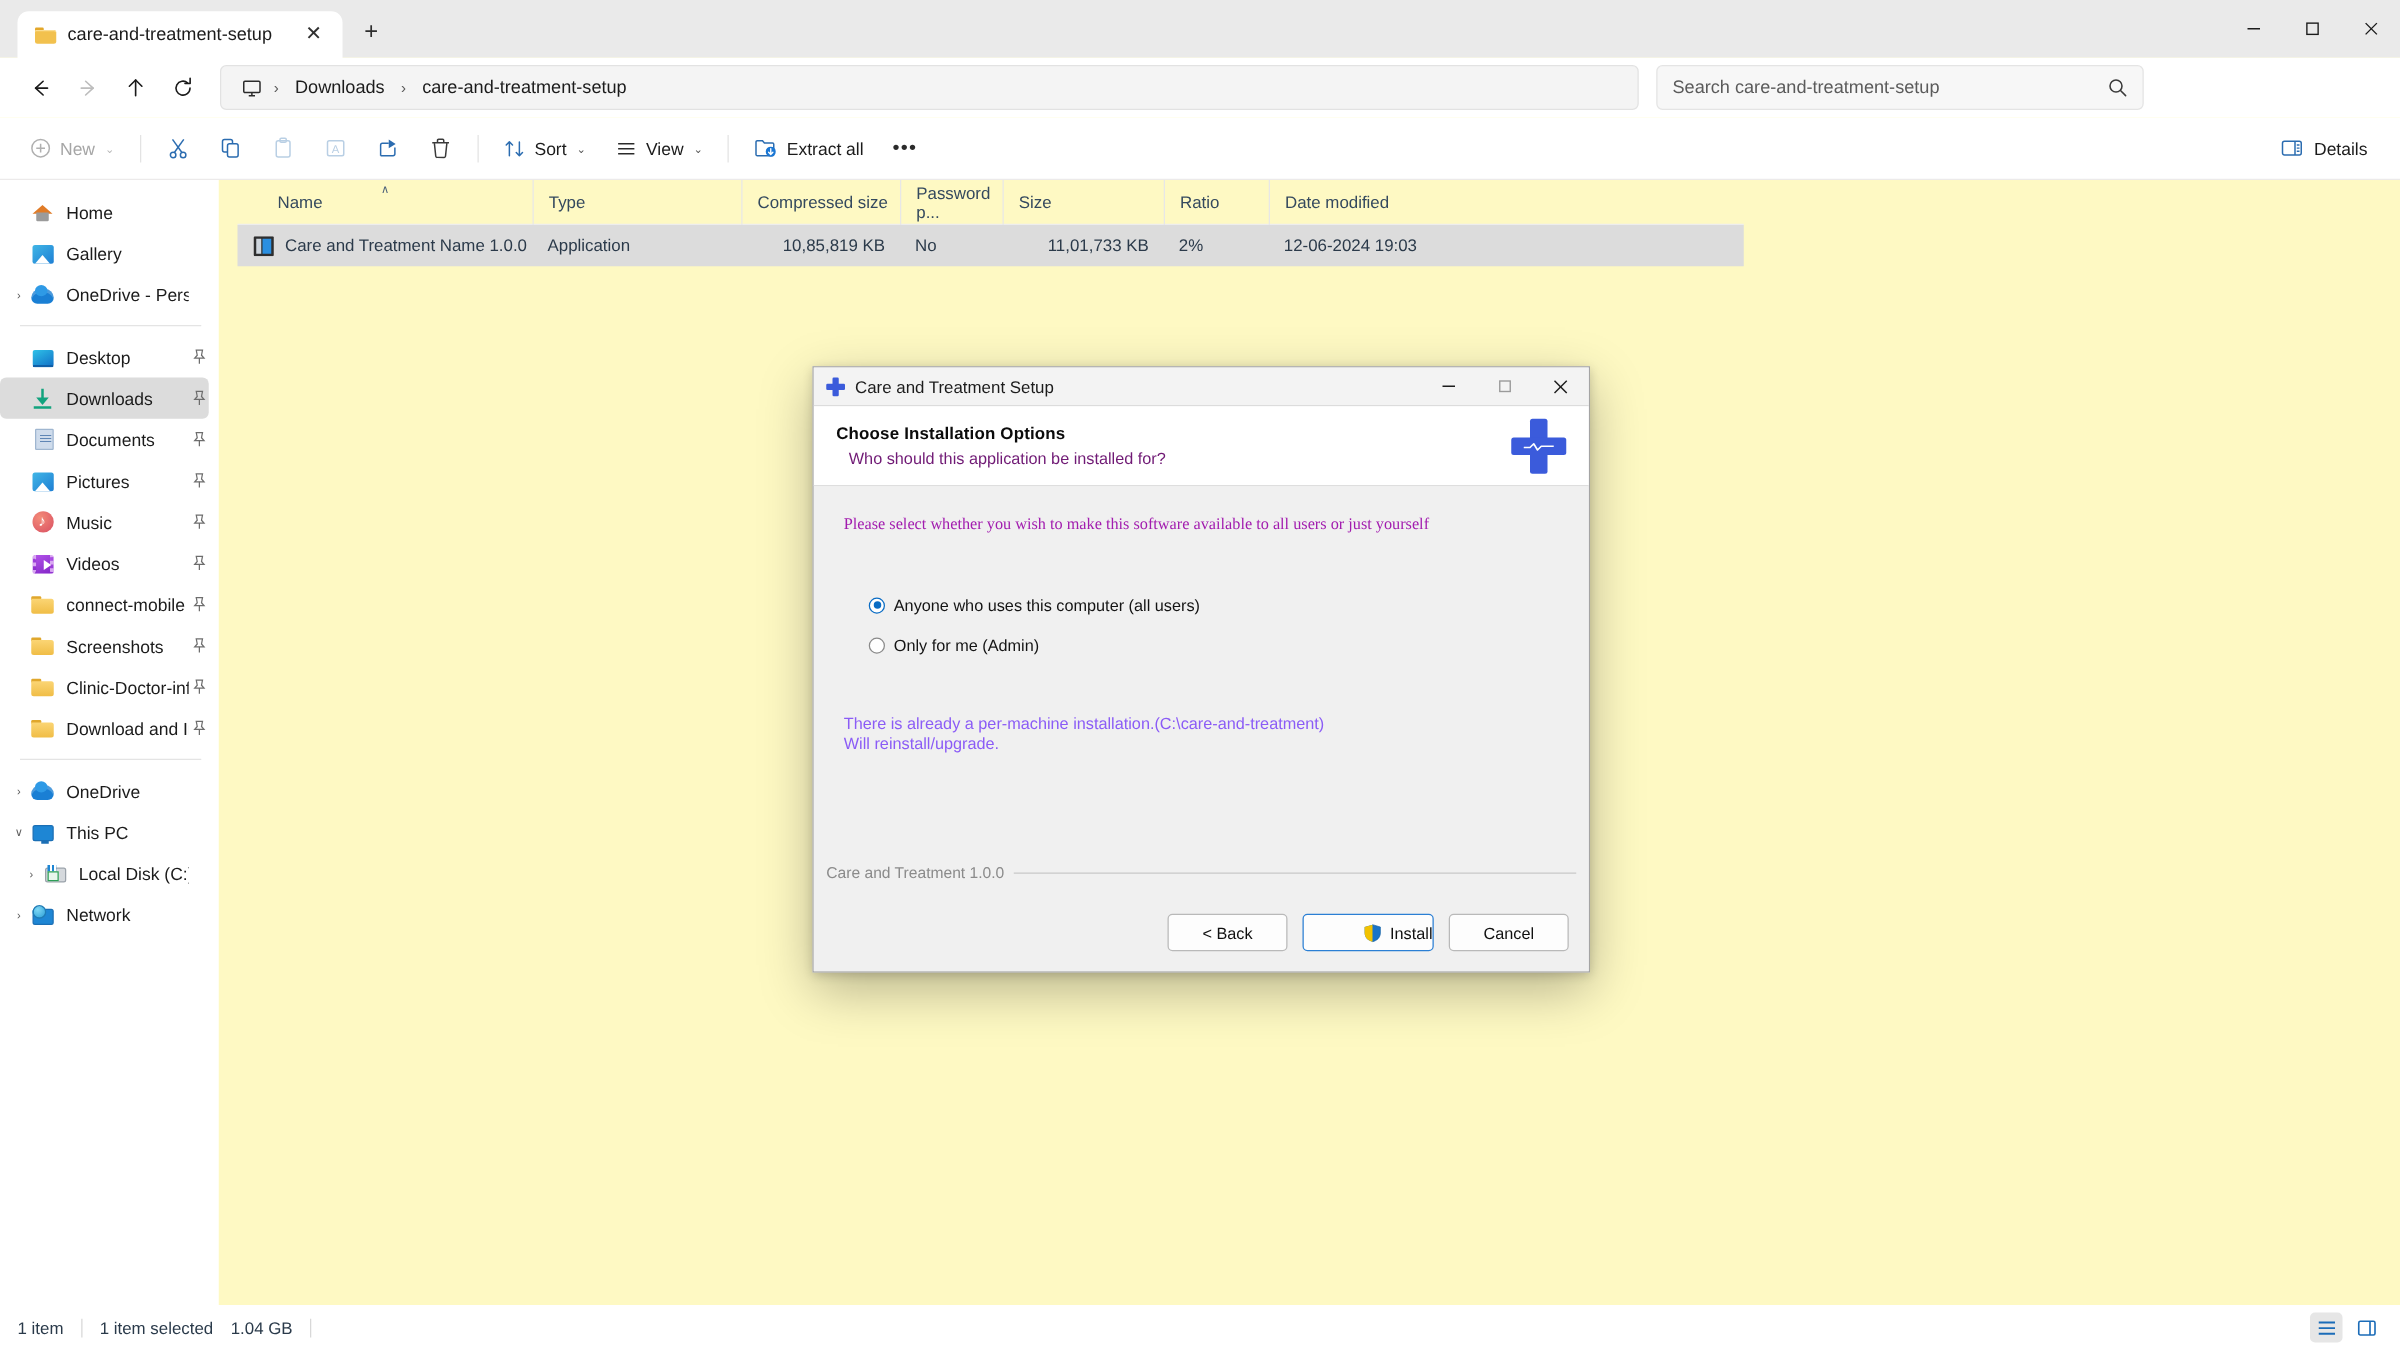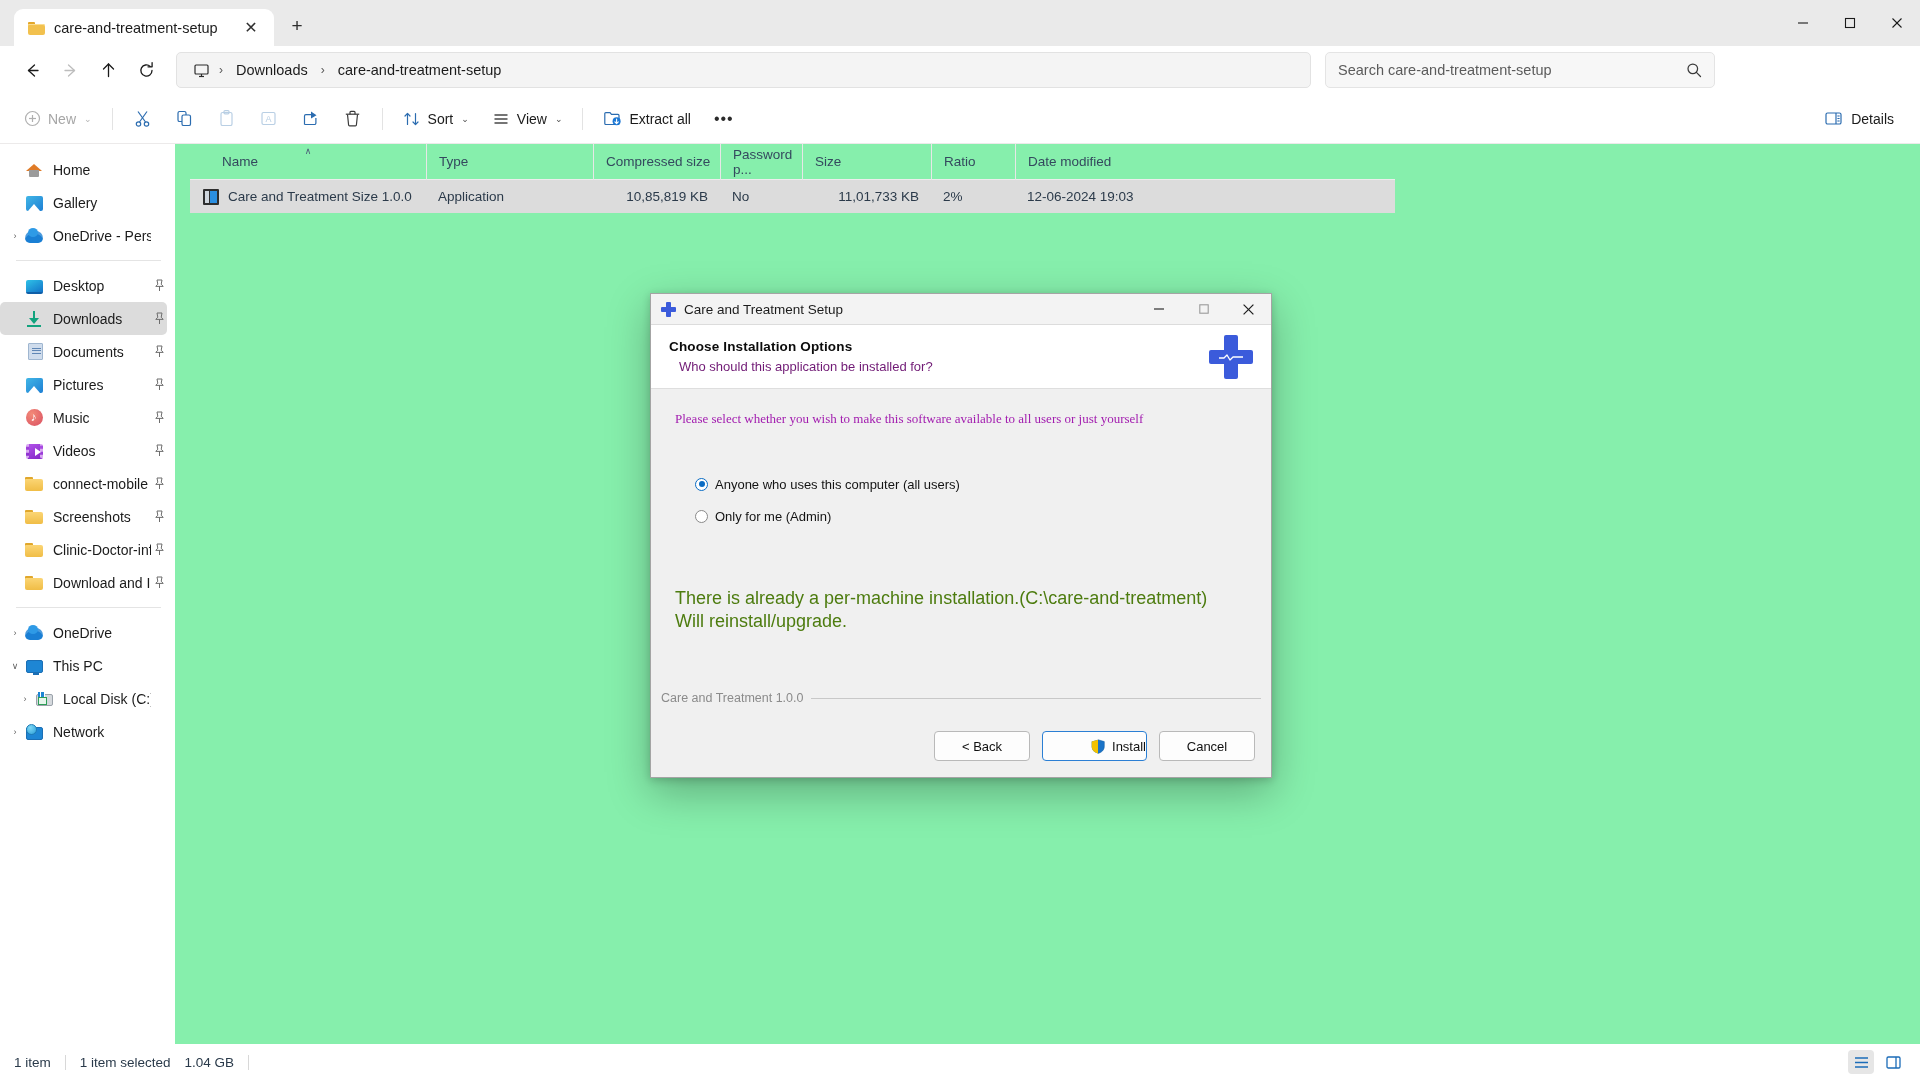--- a/index.html
+++ b/index.html
@@ -7,21 +7,21 @@
     width: 1920px; height: 1080px;
     font-family: "Liberation Sans", sans-serif;
     background: #ffffff;
     overflow: hidden;
     -webkit-font-smoothing: antialiased;
   }
 
   
   #explorer-window {
     position: absolute; inset: 0;
-    background: #86efac;
+    background: #fef9c3;
     display: flex; flex-direction: column;
   }
 
   
   .titlebar {
     height: 46px; background: #eaeaea;
     display: flex; align-items: flex-end;
     position: relative; flex: 0 0 auto;
   }
   .tabstrip { display: flex; align-items: flex-end; padding-left: 14px; height: 100%; }
@@ -350,21 +350,21 @@
   .radio {
     width: 13px; height: 13px; border-radius: 50%; flex: 0 0 13px;
     border: 1px solid #8a8a8a; background: #ffffff; position: relative;
   }
   .radio.checked { border: 1px solid #0a6cc4; }
   .radio.checked::after {
     content: ""; position: absolute; left: 2.5px; top: 2.5px;
     width: 6px; height: 6px; border-radius: 50%; background: #0a6cc4;
   }
   .radio-label { font-size: 13px; color: #141414; }
-  .notice { margin-top: 58px; font-size: 18px; color: #4d7c0f; line-height: 1.25; }
+  .notice { margin-top: 42px; font-size: 13px; color: #8b5cf6; line-height: 1.25; }
 
   .dlg-footer-line {
     position: absolute; left: 0; right: 0; bottom: 0;
     height: 34px; display: flex; align-items: center; padding: 0 10px; gap: 8px;
   }
   .footer-version { font-size: 12.5px; color: #8b8b8b; white-space: nowrap; }
   .footer-rule { flex: 1 1 auto; height: 1px; background: #c8c8c8; }
   .dlg-buttons {
     flex: 0 0 auto; height: 62px; display: flex; align-items: center;
     justify-content: flex-end; gap: 12px; padding-right: 16px; background: #f0f0f0;
@@ -781,21 +781,21 @@
             <span>Ratio</span>
           </div>
           <div class="ch" style="width: 200px;">
             <span>Date modified</span>
           </div>
         </div>
       <div id="filerows-root">
           <div class="filerow">
             <div class="cell name" style="width: 236px;">
               <span class="app-icon"></span>
-              <span>Care and Treatment Size 1.0.0</span>
+              <span>Care and Treatment Name 1.0.0</span>
             </div>
             <div class="cell" style="width: 167px;">
               <span>Application</span>
             </div>
             <div class="cell right" style="width: 127px; padding-right: 12px;">
               <span>10,85,819 KB</span>
             </div>
             <div class="cell" style="width: 82px;">
               <span>No</span>
             </div>

